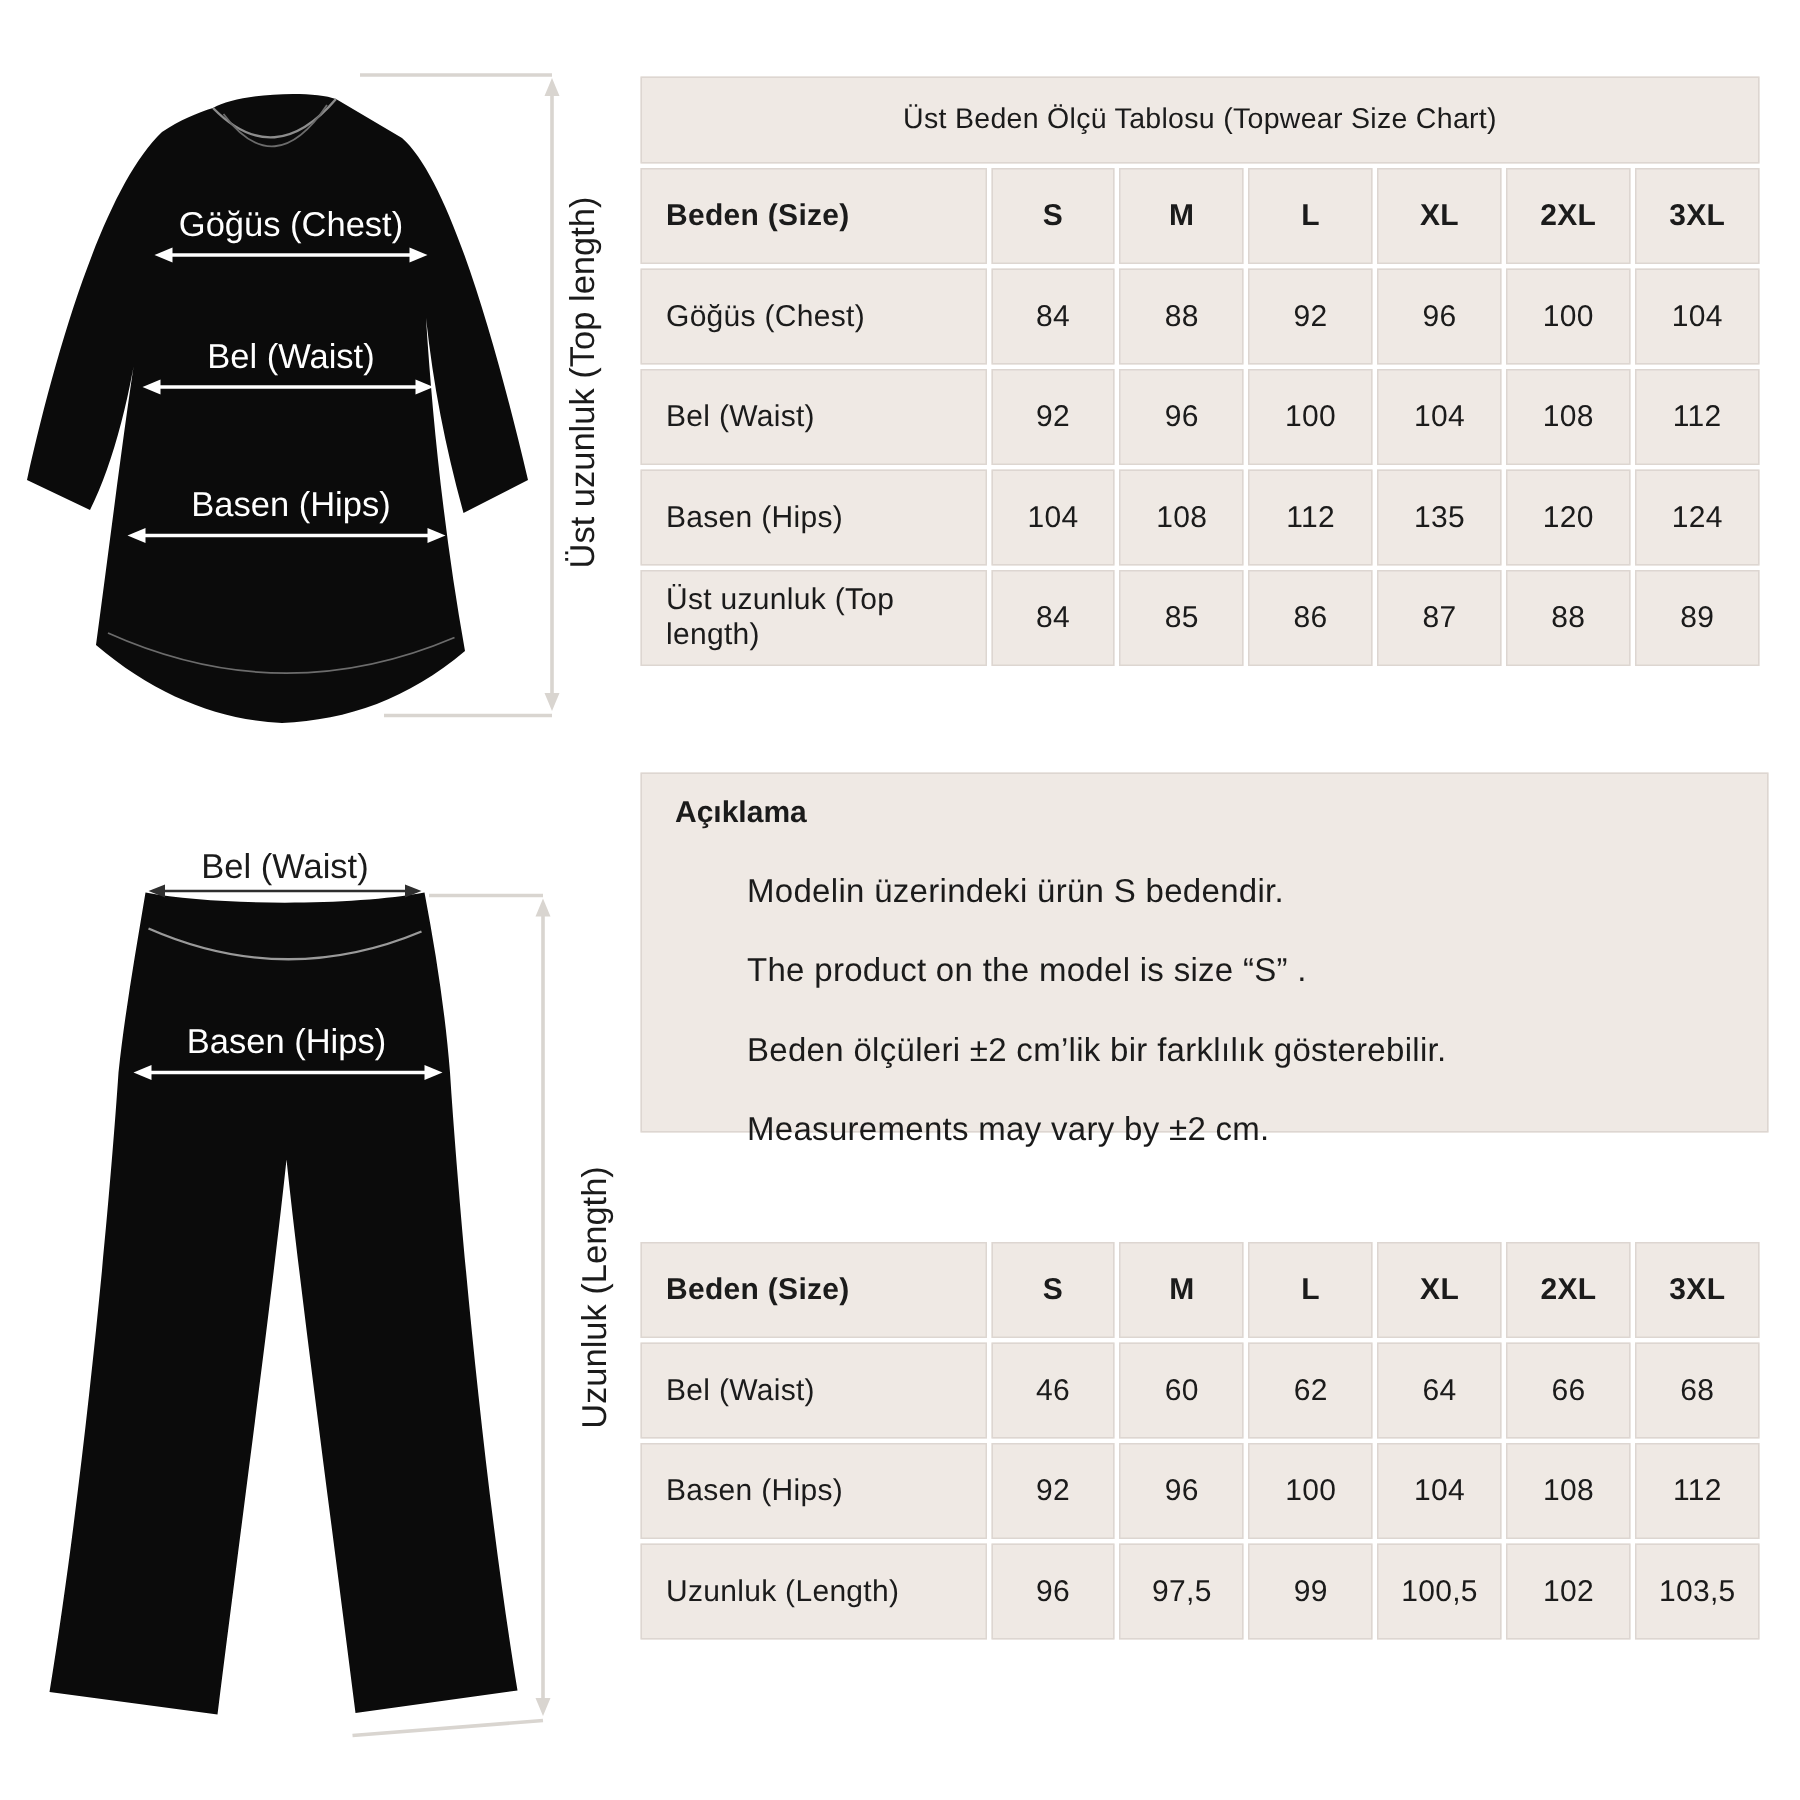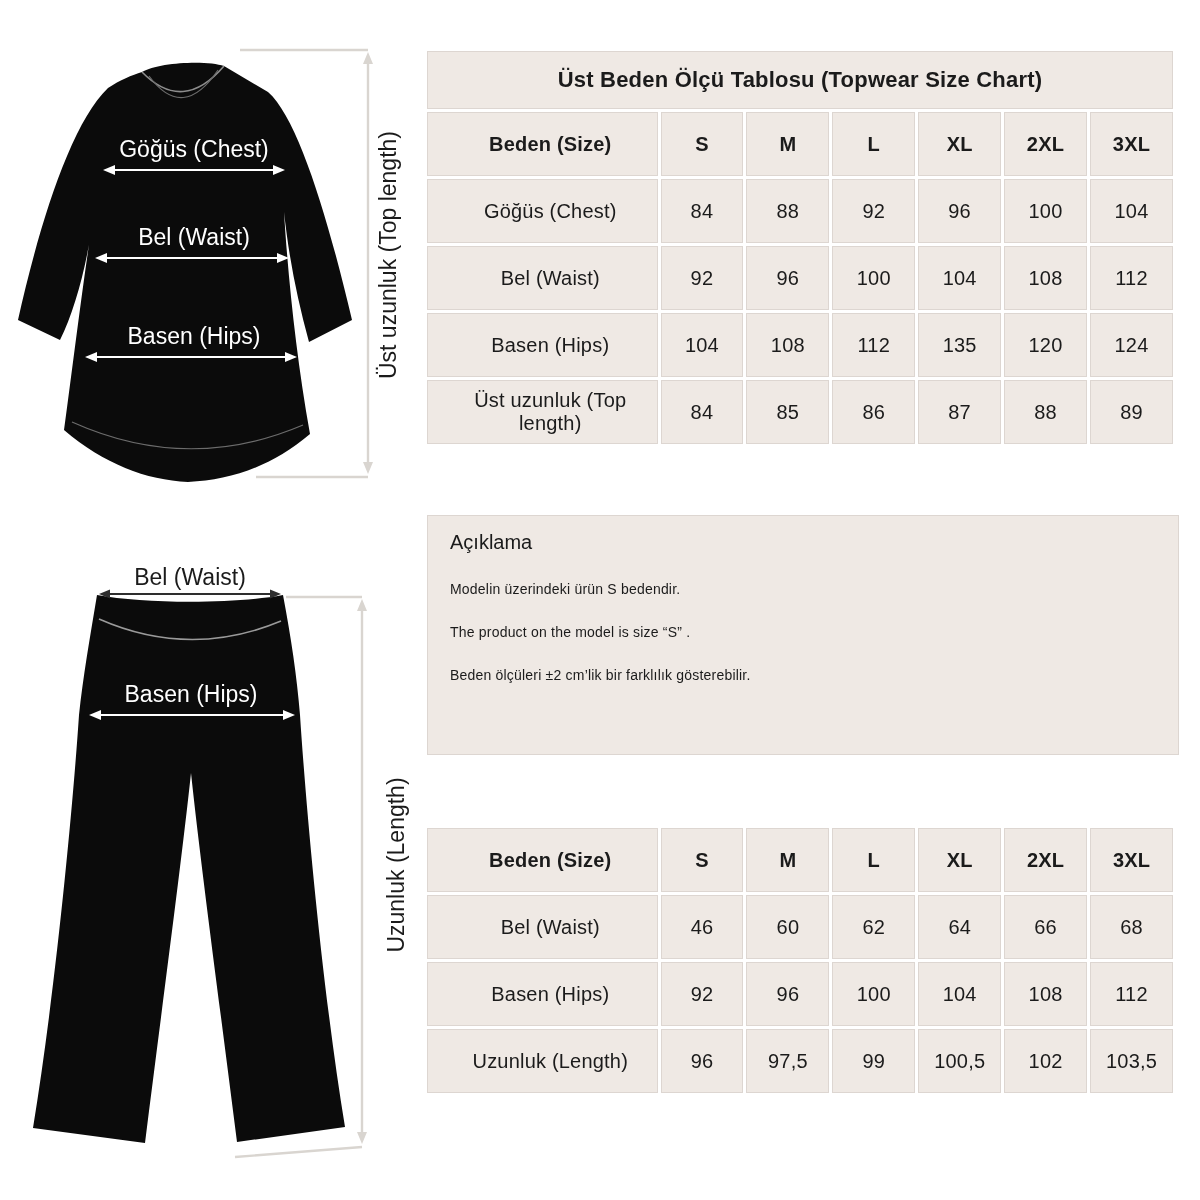--- a/index.html
+++ b/index.html
@@ -24,38 +24,38 @@
   .size-table td {
     background: #efe9e4;
     border: 1px solid #ddd6d1;
     font-size: 20px;
     text-align: center;
     vertical-align: middle;
     height: 62px;
     padding: 0;
     letter-spacing: 0.2px;
   }
-  .size-table tr.title-row td { height: 56px; font-weight: bold; font-size: 22px; }
+  .size-table tr.title-row td { height: 56px; font-weight: normal; font-size: 19px; }
   .size-table tr.header-row td { font-weight: bold; }
-  .size-table td.row-label { text-align: center; padding-left: 16px; }
+  .size-table td.row-label { text-align: left; padding-left: 16px; }
   .table-top { left: 424px; top: 48px; }
   .table-bottom { left: 424px; top: 825px; }
 
   
   .notes-box {
     position: absolute;
     left: 427px; top: 515px;
     width: 752px; height: 240px;
     box-sizing: border-box;
     background: #efe9e4;
     border: 1px solid #ddd6d1;
     padding: 15px 22px;
   }
-  .notes-title { font-weight: normal; font-size: 20px; }
-  .notes-line { font-size: 14px; margin-top: 27px; letter-spacing: 0.2px; }
+  .notes-title { font-weight: bold; font-size: 20px; }
+  .notes-line { font-size: 22px; margin-top: 27px; letter-spacing: 0.2px; margin-left: 48px; }
   .notes-line:first-of-type { margin-top: 18px; }
 
   
   .figure { position: absolute; }
   .fig-tunic { left: 0; top: 20px; }
   .fig-pants { left: 0; top: 545px; }
   .garment-label { font-size: 23px; }
 </style>
 </head>
 <body>
@@ -214,20 +214,21 @@
       <td>89</td>
     </tr>
   </tbody>
     </table>
 
   <div class="notes-box">
     <div class="notes-title">Açıklama</div>
     <div class="notes-line">Modelin üzerindeki ürün S bedendir.</div>
     <div class="notes-line">The product on the model is size “S” .</div>
     <div class="notes-line">Beden ölçüleri ±2 cm’lik bir farklılık gösterebilir.</div>
+    <div class="notes-line">Measurements may vary by ±2 cm.</div>
   </div>
 
   <table class="size-table table-bottom">
     <colgroup>
       <col style="width:228px">
         <col style="width:82px">
         <col style="width:82px">
         <col style="width:82px">
       <col style="width:82px">
         <col style="width:82px">

